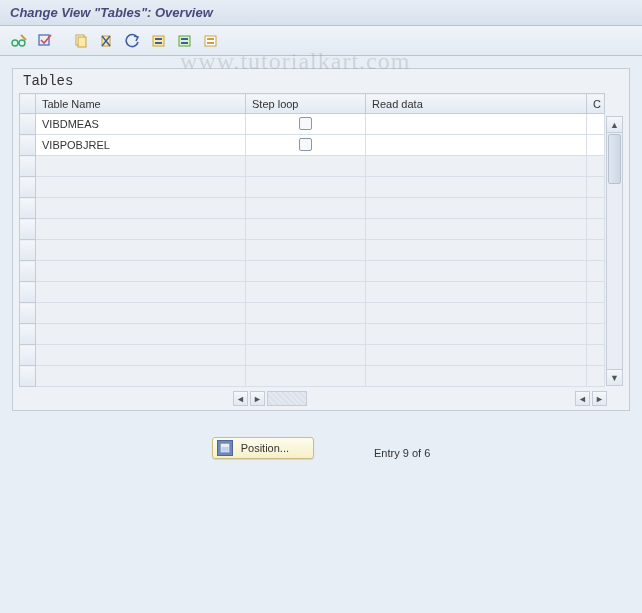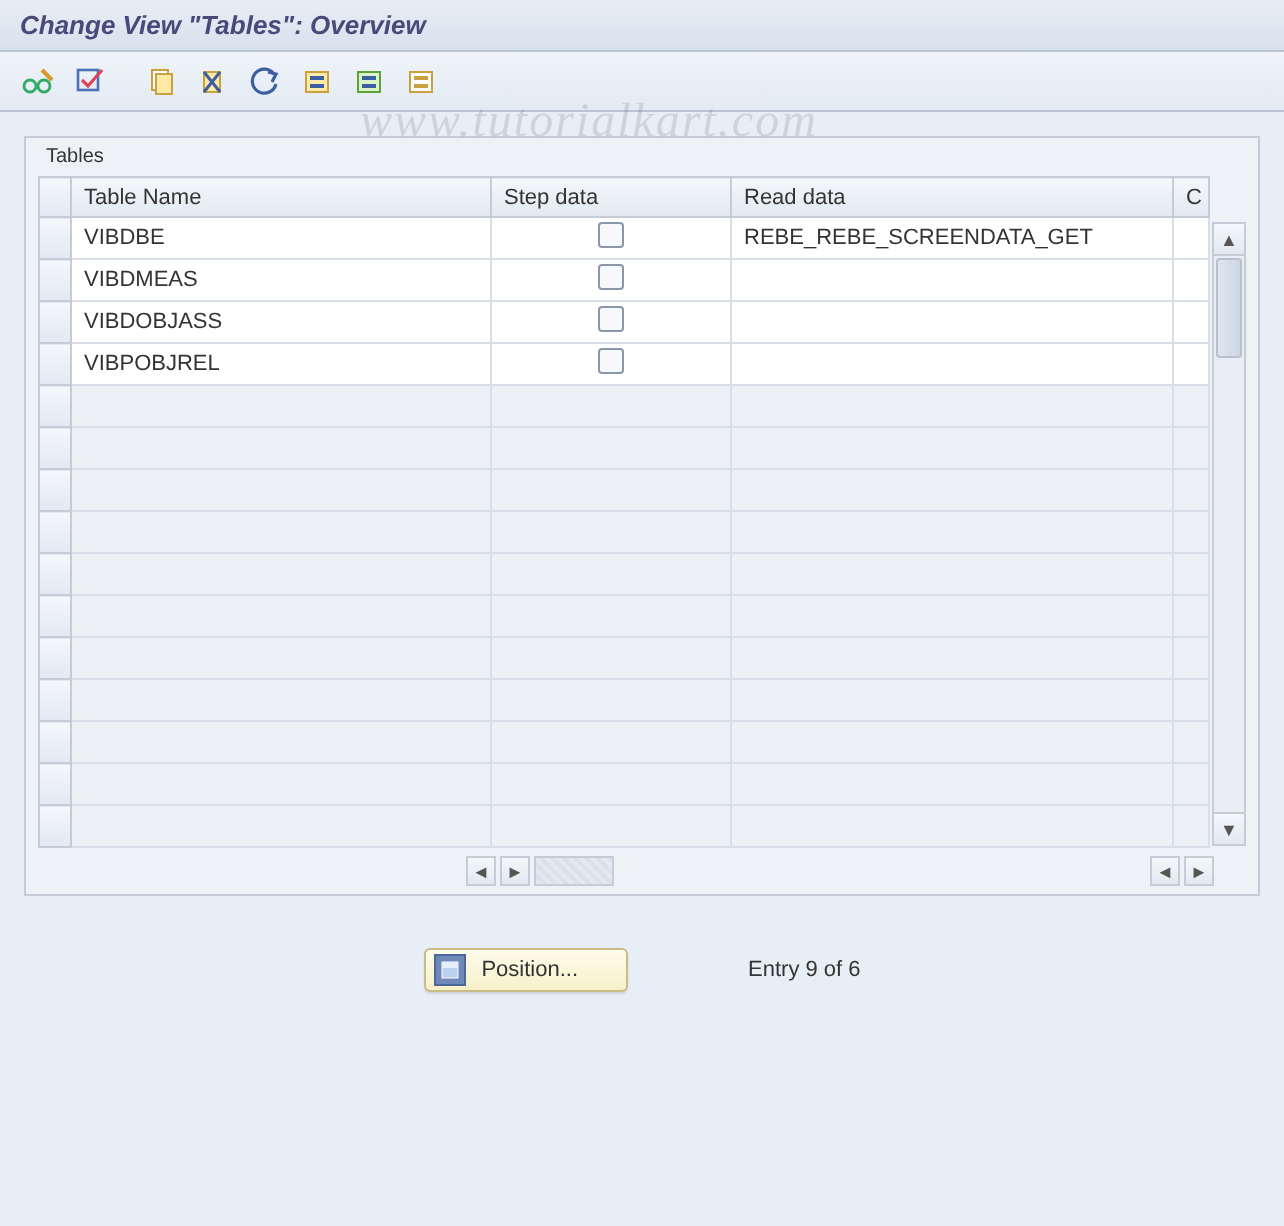--- a/index.html
+++ b/index.html
@@ -54,21 +54,20 @@
   .watermark {
     position: absolute;
     top: 48px;
     left: 180px;
     font-size: 24px;
     color: rgba(120,120,120,0.22);
     font-family: Georgia, serif;
     pointer-events: none;
     z-index: 50;
     letter-spacing: 1px;
-    font-style: italic;
   }
   .content-area {
     background: #e8eef5;
     padding: 12px 8px 8px 8px;
     height: calc(613px - 24px - 30px);
     position: relative;
   }
   .field-row {
     display: flex;
     align-items: center;
@@ -90,23 +89,24 @@
     display: inline-flex;
     align-items: center;
   }
   .tables-panel {
     background: #f3f6fa;
     border: 1px solid #c5ccd6;
     margin: 0 4px;
   }
   .panel-title {
     padding: 4px 10px;
-    font-size: 10px;
+    font-size: 14px;
     color: #333;
     background: #eef2f7;
+    font-family: Liberation Mono, monospace;
   }
   .grid-wrap {
     padding: 0 6px 2px 6px;
     background: #eef2f7;
     position: relative;
   }
   .grid {
     border: 1px solid #abb6c6;
     background: #fff;
     width: 100%;
@@ -196,21 +196,21 @@
     border:1px solid #c5ccd6;
     display:flex; align-items:center; justify-content:center;
     font-size:9px; color:#555; cursor:pointer;
   }
   .h-track {
     width:40px; height:15px;
     border:1px solid #c5ccd6;
     background: repeating-linear-gradient(45deg,#e4e9f0,#e4e9f0 2px,#dbe1ea 2px,#dbe1ea 4px);
   }
   .footer-row {
-    display:flex; align-items:center;
+    display:flex; align-items:flex-end;
     padding: 26px 0 0 0;
     gap: 60px;
     justify-content:center;
   }
   .position-btn {
     display:inline-flex; align-items:center;
     background: linear-gradient(to bottom,#fefcec,#f6f0c9);
     border:1px solid #c7bd85;
     border-radius:3px;
     height:22px;
@@ -307,52 +307,30 @@
           <col style="width:16px">
           <col style="width:210px">
           <col style="width:120px">
           <col>
           <col class="cfg-col">
         </colgroup>
         <thead>
           <tr>
             <th class="row-handle"></th>
             <th>Table Name</th>
-            <th>Step data</th>
+            <th>Step loop</th>
             <th>Read data</th>
             <th>C</th>
           </tr>
         </thead>
         <tbody id="grid-body">
             <tr>
               <td class="row-handle"></td>
               <td>
-                <div class="cell-inner">VIBDBE</div>
-              </td>
-              <td class="checkbox-cell"><span class="checkbox-box"></span></td>
-              <td>
-                <div class="cell-inner">REBE_REBE_SCREENDATA_GET</div>
-              </td>
-              <td></td>
-            </tr>
-            <tr>
-              <td class="row-handle"></td>
-              <td>
                 <div class="cell-inner">VIBDMEAS</div>
-              </td>
-              <td class="checkbox-cell"><span class="checkbox-box"></span></td>
-              <td>
-                <div class="cell-inner"></div>
-              </td>
-              <td></td>
-            </tr>
-            <tr>
-              <td class="row-handle"></td>
-              <td>
-                <div class="cell-inner">VIBDOBJASS</div>
               </td>
               <td class="checkbox-cell"><span class="checkbox-box"></span></td>
               <td>
                 <div class="cell-inner"></div>
               </td>
               <td></td>
             </tr>
             <tr>
               <td class="row-handle"></td>
               <td>

